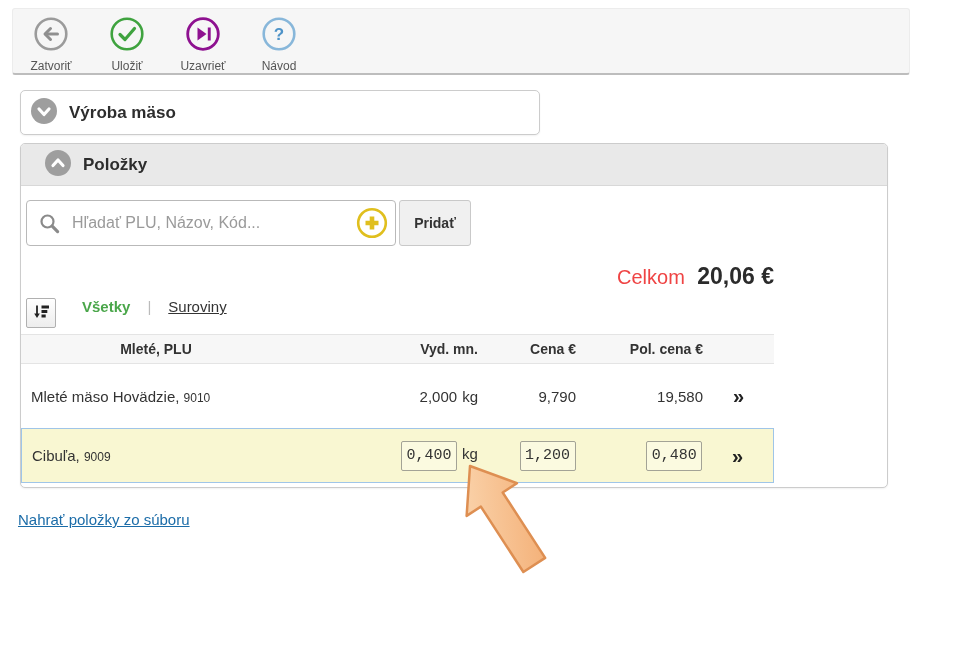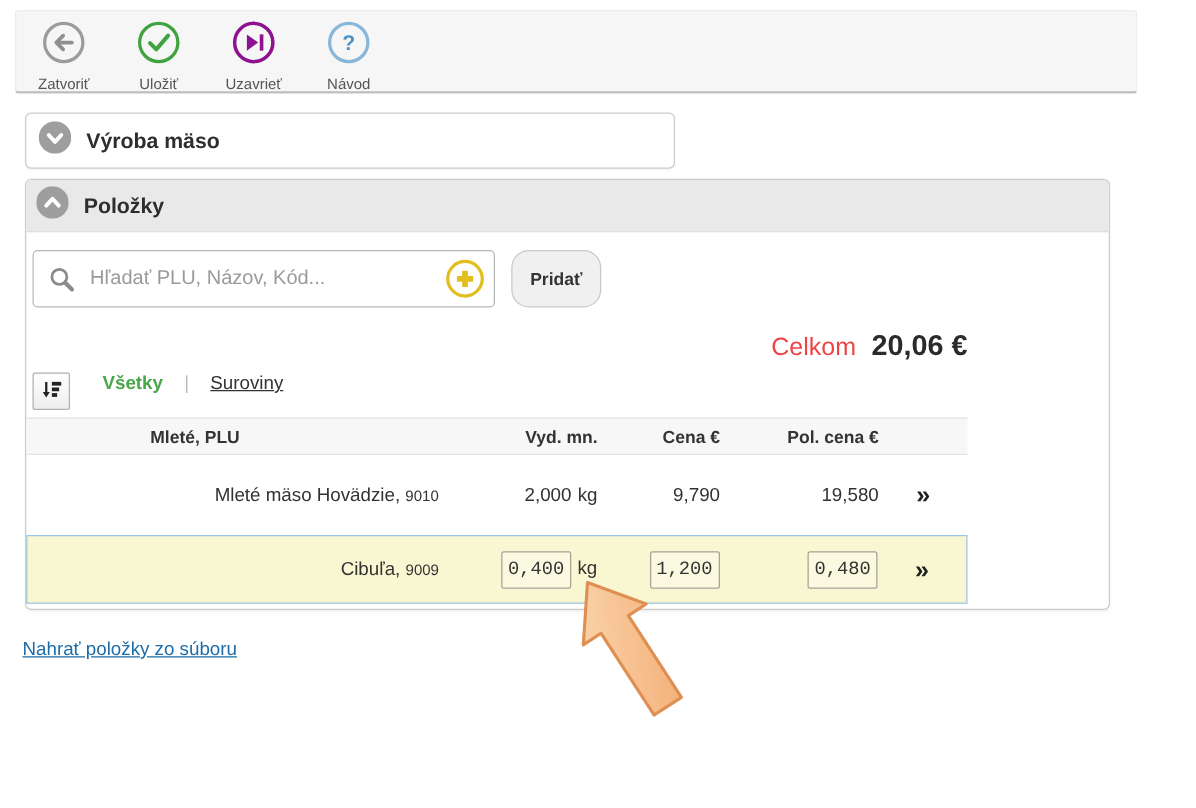--- a/index.html
+++ b/index.html
@@ -16,35 +16,35 @@
   
   .box-header{position:absolute;display:flex;align-items:center;box-sizing:border-box;}
   .vyroba{left:20px;top:90px;width:520px;height:45px;background:#fff;border:1px solid #ccc;
     border-radius:5px;box-shadow:0 1px 2px rgba(0,0,0,0.06);padding-left:10px;}
   .sec-title{font-size:17px;font-weight:bold;color:#2d2d2d;margin-left:12px;}
 
   
   .panel{position:absolute;left:20px;top:143px;width:868px;height:345px;background:#fff;
     border:1px solid #ccc;border-radius:5px;box-shadow:0 1px 2px rgba(0,0,0,0.06);box-sizing:border-box;}
   .panel-header{height:41px;background:#e9e9e9;border-bottom:1px solid #d8d8d8;
-    border-radius:4px 4px 0 0;display:flex;align-items:center;padding-left:8px;cursor:pointer;}
+    border-radius:4px 4px 0 0;display:flex;align-items:center;padding-left:24px;cursor:pointer;}
   .panel-body{position:relative;}
 
   
   .search-row{display:flex;align-items:center;margin:14px 0 0 5px;}
   .search-box{position:relative;width:370px;height:46px;border:1px solid #b9b9b9;border-radius:4px;
     display:flex;align-items:center;box-sizing:border-box;background:#fff;}
   .search-box .mag{margin:0 10px 0 12px;flex:0 0 auto;display:flex;}
   .search-input{flex:1;border:none;outline:none;font-size:16px;color:#444;background:transparent;
     font-family:"Liberation Sans",sans-serif;min-width:0;}
   .search-input::placeholder{color:#9a9a9a;opacity:1;}
   .plus-btn{position:absolute;right:7px;top:6px;width:32px;height:32px;border:none;background:transparent;
     padding:0;cursor:pointer;display:flex;}
-  .add-btn{margin-left:13px;width:72px;height:46px;background:#f0f0f0;border:1px solid #c9c9c9;
-    border-radius:14px;font-size:14px;font-weight:bold;color:#333;cursor:pointer;
+  .add-btn{margin-left:3px;width:72px;height:46px;background:#f0f0f0;border:1px solid #c9c9c9;
+    border-radius:3px;font-size:14px;font-weight:bold;color:#333;cursor:pointer;
     font-family:"Liberation Sans",sans-serif;}
 
   
   .total-row{width:753px;text-align:right;margin-top:12px;height:36px;line-height:36px;}
   .total-label{font-size:20px;color:#ef4444;margin-left:23px;}
   .total-value{font-size:23px;font-weight:bold;color:#2b2b2b;margin-left:8px;}
 
   
   .filter-row{display:flex;align-items:flex-start;margin:4px 0 0 5px;height:32px;}
   .sort-btn{width:30px;height:30px;border:1px solid #b0b0b0;border-radius:2px;
@@ -52,21 +52,21 @@
     cursor:pointer;padding:0;}
   .f-all{margin-left:26px;font-size:15px;font-weight:bold;color:#4aa64a;cursor:pointer;}
   .f-div{margin:0 17px;color:#bbb;font-size:15px;}
   .f-sur{font-size:15px;color:#333;text-decoration:underline;cursor:pointer;}
 
   
   .tbl{width:753px;margin-top:4px;}
   .tr{display:flex;align-items:center;box-sizing:border-box;}
   .th-row{height:30px;background:#f7f7f7;border-top:1px solid #e4e4e4;border-bottom:1px solid #e4e4e4;
     font-size:14px;font-weight:bold;color:#333;}
-  .c-name{width:330px;box-sizing:border-box;padding-left:10px;text-align:right;}
+  .c-name{width:330px;box-sizing:border-box;padding-left:10px;}
   .th-row .c-name{text-align:center;padding-left:0;padding-right:60px;}
   .c-qty{width:127px;text-align:right;}
   .c-price{width:98px;text-align:right;}
   .c-total{width:127px;text-align:right;}
   .c-more{width:71px;text-align:center;}
   .row1{height:64px;font-size:15px;cursor:pointer;}
   .row2{height:55px;font-size:15px;background:#f9f7d2;border:1.5px solid #9fc5e8;cursor:pointer;}
   .plu{font-size:12px;}
   .unit{margin-left:5px;}
   .more-glyph{font-size:20px;font-weight:bold;color:#222;cursor:pointer;line-height:1;}

